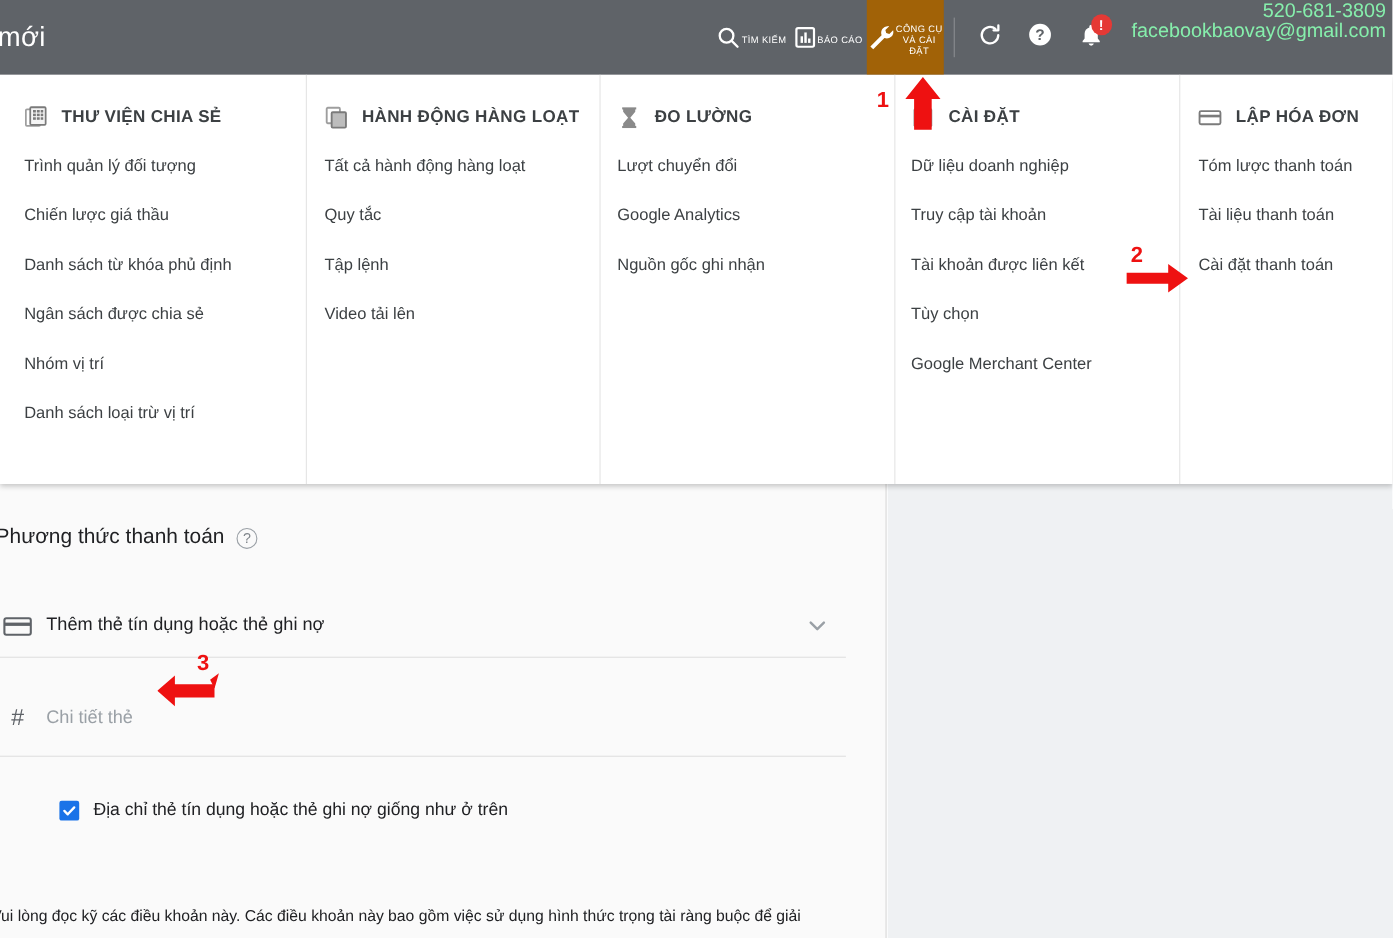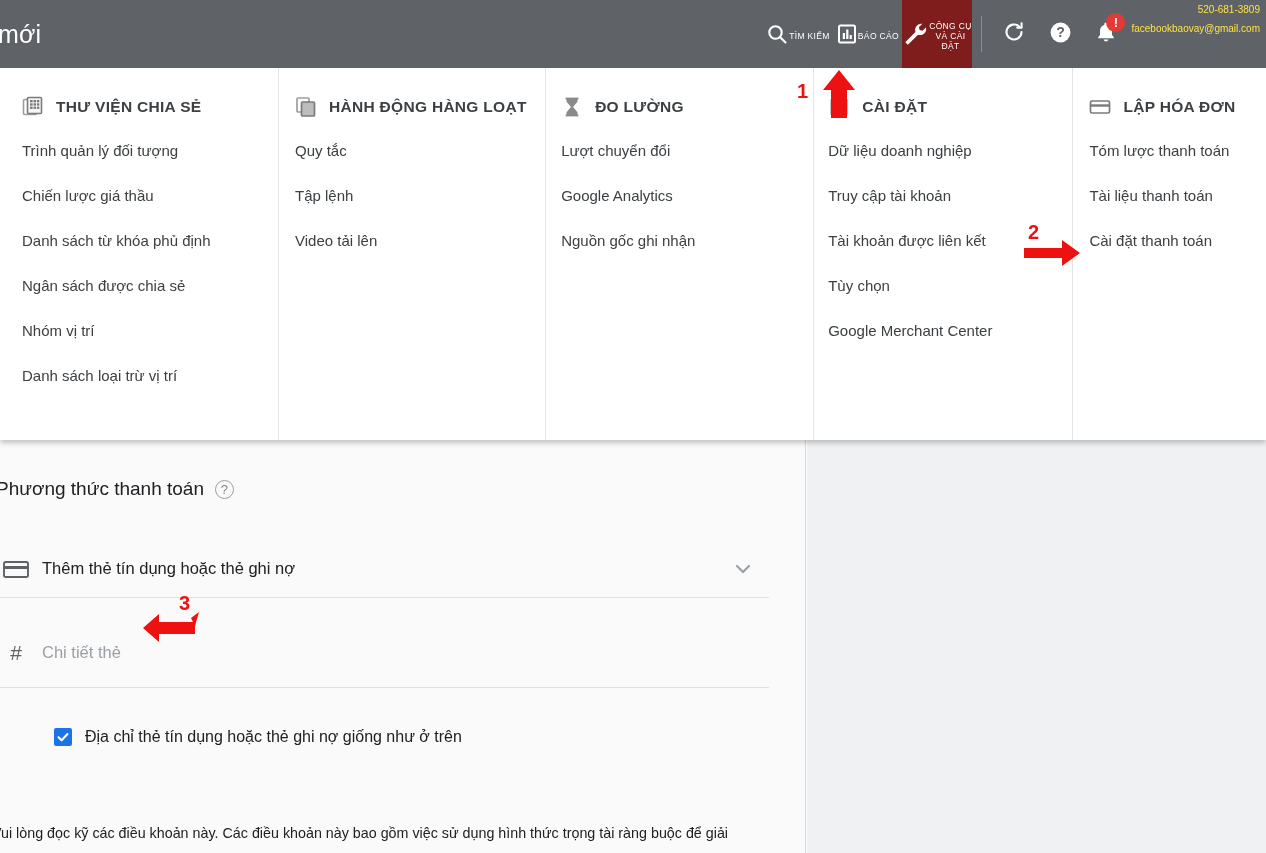--- a/index.html
+++ b/index.html
@@ -26,39 +26,39 @@
   .tool-item {
     width: 70px; height: 68px;
     display: flex; flex-direction: row; align-items: center; justify-content: center;
     color: #ffffff; cursor: pointer; position: relative;
   }
   .tool-item .ti-icon { height: 26px; display:flex; align-items:center; justify-content:center; }
   .tool-item .ti-label {
     font-size: 8.5px; letter-spacing: .35px; text-align: center;
     margin-top: 4px; line-height: 10px; text-transform: uppercase;
   }
-  .tool-item.active { background: #7f1d1d; height: 68px; }
+  .tool-item.active { background: #a16207; height: 68px; }
   .divider-v {
     width: 1px; height: 36px; background: #8a8d91; margin: 16px 9px 0 9px;
   }
   .round-icon {
     width: 46px; height: 68px; display: flex; align-items: center; justify-content: center;
     cursor: pointer; position: relative;
   }
   .bell-wrap { position: relative; width: 46px; height: 68px; display:flex; align-items:center; justify-content:center; }
   .bell-badge {
     position: absolute; top: 13px; right: 4px;
     width: 19px; height: 19px; border-radius: 50%;
     background: #e53935; color: #fff; font-size: 13px; font-weight: bold;
     display: flex; align-items: center; justify-content: center;
     line-height: 1;
   }
   .account {
-    color: #fde047; font-size: 10px; text-align: right;
-    line-height: 19px; padding-right: 6px; margin-left: 2px;
+    color: #86efac; font-size: 18px; text-align: right;
+    line-height: 19px; padding-right: 6px; margin-left: 14px;
     white-space: nowrap;
   }
   .account .acct-phone { display: block; }
   .account .acct-mail { display: block; }
 
   
   .dropdown {
     position: absolute; left: 0; top: 68px; width: 1266px; height: 372px;
     background: #ffffff;
     display: flex;
@@ -282,20 +282,21 @@
     <div class="dd-col c1 sep-r">
       <div class="dd-head">
         <span class="dd-ico">
           <svg width="22" height="22" viewBox="0 0 22 22">
             <rect x="2" y="2" width="12" height="14" rx="1" fill="none" stroke="#9e9e9e" stroke-width="1.7"></rect>
             <rect x="6.5" y="6" width="13" height="14" rx="1" fill="#bdbdbd" stroke="#7b7b7b" stroke-width="1.7"></rect>
           </svg>
         </span>
         <span class="dd-head-label">HÀNH ĐỘNG HÀNG LOẠT</span>
       </div>
+      <div class="dd-item">Tất cả hành động hàng loạt</div>
       <div class="dd-item">Quy tắc</div>
       <div class="dd-item">Tập lệnh</div>
       <div class="dd-item">Video tải lên</div>
     </div>
 
     <div class="dd-col c2 sep-r">
       <div class="dd-head">
         <span class="dd-ico">
           <svg width="22" height="22" viewBox="0 0 22 22">
             <path d="M5.5 2.5h11v3.2L12 11l4.5 5.3v3.2h-11v-3.2L10 11 5.5 5.7z" fill="#8a8a8a"></path>

